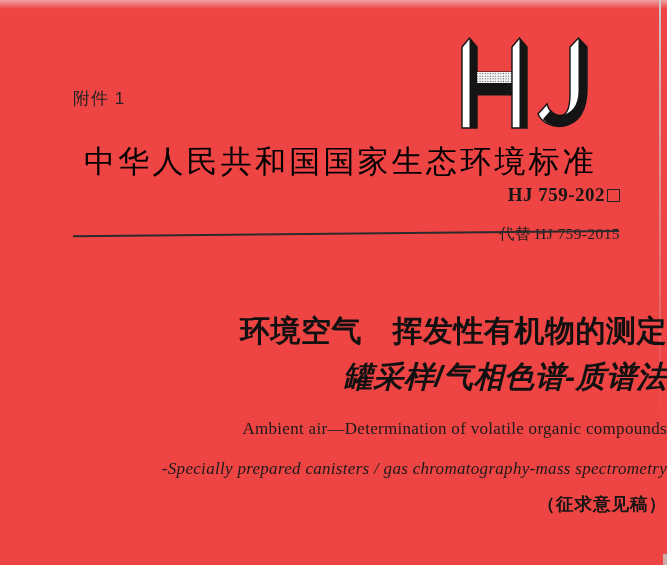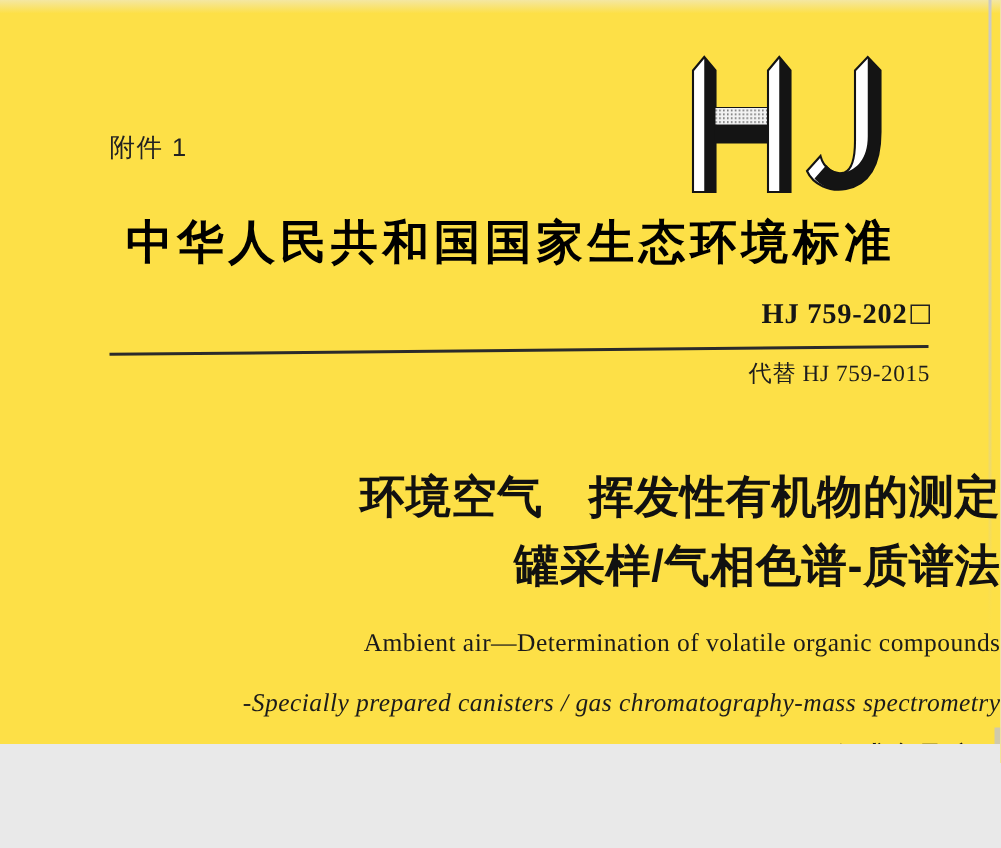--- a/index.html
+++ b/index.html
@@ -1,20 +1,20 @@
 <!DOCTYPE html>
 <html><head>
 <meta charset="utf-8">
 <style>
   * { margin: 0; padding: 0; box-sizing: border-box; }
   html, body { background: #e9e9e9; }
   .page {
     position: relative;
-    width: 667px; height: 496px;
-    background: #fde047;
+    width: 667px; height: 565px;
+    background: #ef4444;
     overflow: hidden;
     font-family: "Liberation Serif", "DejaVu Serif", serif;
     color: #1a1a1a;
   }
   
   .top-noise {
     position: absolute; top: 0; left: 0; right: 0; height: 9px;
     background: linear-gradient(#ededed, rgba(255,255,255,0));
     opacity: .55;
   }
@@ -29,49 +29,49 @@
   .attachment {
     position: absolute; left: 73px; top: 87px;
     font-family: "Liberation Sans", "DejaVu Sans", sans-serif;
     font-size: 17px; font-weight: 500; letter-spacing: 1px;
     color: #222; white-space: nowrap;
   }
   .logo { position: absolute; left: 458px; top: 36px; width: 132px; height: 94px; }
   .sr { position: absolute; width: 1px; height: 1px; overflow: hidden; clip-path: inset(50%); }
   .heading {
     position: absolute; left: 84px; top: 141px;
-    font-size: 31px; font-weight: bold; letter-spacing: 3.2px;
+    font-size: 31px; font-weight: normal; letter-spacing: 3.2px;
     color: #000; white-space: nowrap;
   }
   .std-block {
     position: absolute; right: 47px; top: 184px;
     text-align: right; white-space: nowrap;
   }
   .std-number {
-    font-size: 19px; font-weight: bold; letter-spacing: .5px; color: #161616; margin-top: 15px;
+    font-size: 19px; font-weight: bold; letter-spacing: .5px; color: #161616;
   }
   .ph-box {
     display: inline-block; width: 13px; height: 13px;
     border: 1.6px solid #222; margin-left: 2px; vertical-align: -1px;
   }
   .replaces {
     margin-top: 18px; font-size: 15.5px; letter-spacing: .4px; color: #1d1d1d;
   }
   .rule {
     position: absolute; left: 73px; top: 230px; width: 546px; height: 2.4px;
     background: #2b2b2b;
     transform: rotate(-0.55deg); transform-origin: right center;
   }
   .center-wrap { position: absolute; left: 33px; right: 0; text-align: right; white-space: nowrap; }
   .title-cn {
     font-family: "Liberation Sans", "DejaVu Sans", sans-serif;
     font-weight: bold; font-size: 30px; color: #111; letter-spacing: .5px;
   }
   .t1 { top: 311px; }
-  .t2 { top: 357px; }
+  .t2 { top: 357px; font-style: italic; }
   .title-en { font-size: 17px; color: #1b1b1b; letter-spacing: .3px; }
   .e1 { top: 419px; }
   .e2 { top: 459px; font-style: italic; }
   .draft {
     top: 492px;
     font-family: Liberation Sans, sans-serif;
     font-weight: bold; font-size: 17.5px; color: #141414; letter-spacing: 1px;
   }
 </style>
 </head>

